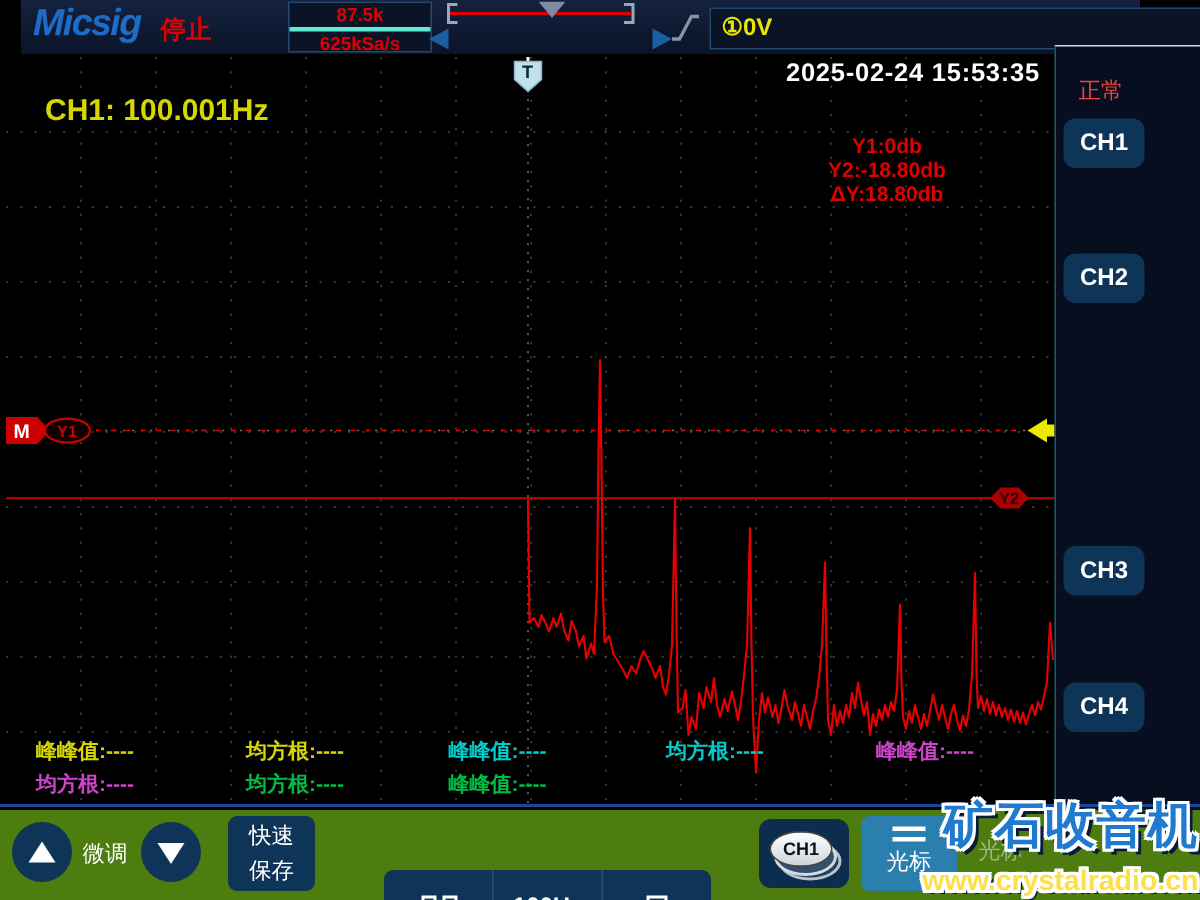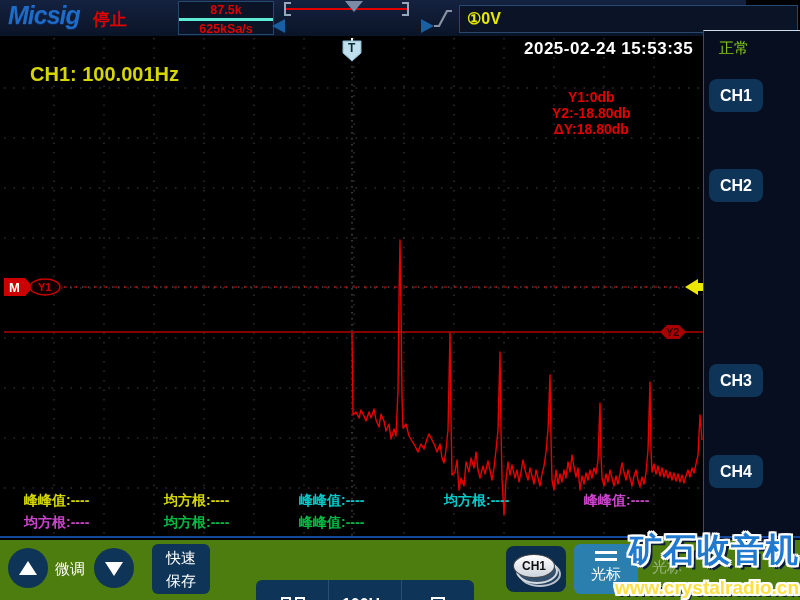--- a/index.html
+++ b/index.html
@@ -4,21 +4,21 @@
 <style>
   html,body{margin:0;padding:0;}
   body{
     width:800px;height:600px;position:relative;overflow:hidden;
     background:#000;font-family:"Liberation Sans",sans-serif;
     -webkit-font-smoothing:antialiased;
   }
   .abs{position:absolute;}
 
   
-  #topbar{left:0;top:0;width:746px;height:36px;background:linear-gradient(#15223f,#0a1428);}
+  #topbar{left:14px;top:0;width:746px;height:36px;background:linear-gradient(#15223f,#0a1428);}
   #logo{left:8px;top:1px;font-size:25px;font-weight:900;font-style:italic;color:#1e6bc8;letter-spacing:-1px;text-shadow:0 1px 0 #0a2a55;}
   #runstate{left:93px;top:8px;font-size:17px;font-weight:bold;color:#e00000;}
   #samplebox{left:178px;top:1px;width:94px;height:32px;border:1px solid #24486e;background:#0a1426;}
   #samplebox .row{height:16px;line-height:16px;text-align:center;color:#e00000;font-size:12.5px;font-weight:bold;}
   #samplebox .row:first-child{border-bottom:3px solid #5eead4;}
   #membar{left:283px;top:1px;width:127px;height:16px;}
   #arrow-left{left:272px;top:19px;width:0;height:0;border-top:7px solid transparent;border-bottom:7px solid transparent;border-right:13px solid #1a5fa0;}
   #timeofs{left:289px;top:16px;width:129px;height:16px;border:1px solid #24486e;background:#0a1426;color:#fff;
     font-family:"Liberation Mono",monospace;font-size:13px;text-align:center;line-height:16px;}
   #arrow-right{left:421px;top:19px;width:0;height:0;border-top:7px solid transparent;border-bottom:7px solid transparent;border-left:13px solid #1a5fa0;}
@@ -36,21 +36,21 @@
   .meas{position:absolute;}
   .c-yel{color:#d6d600;} .c-cyn{color:#00cccc;} .c-mag{color:#cc44cc;} .c-grn{color:#00bb44;}
   .m1{left:20px;} .m2{left:160px;} .m3{left:295px;} .m4{left:440px;} .m5{left:580px;}
   #measrow1{left:0;top:492px;width:703px;height:18px;}
   #measrow2{left:0;top:514px;width:703px;height:18px;}
   .gl{stroke:#474747;stroke-width:1;stroke-dasharray:1.5 8;}
   .axisdots{stroke:#6e6e6e;stroke-width:1;stroke-dasharray:1.5 4.5;}
 
   
   #sidebar{left:703px;top:30px;width:97px;height:510px;background:#060e20;border-top:1px solid #cfdde8;border-left:1px solid #1b5e62;}
-  #sbmode{left:15px;top:8px;color:#84cc16;font-size:15px;}
+  #sbmode{left:15px;top:20px;color:#ef4444;font-size:15px;}
   .sbtn{left:5px;width:54px;height:33px;background:#0e3557;border-radius:8px;color:#fff;
     font-size:16px;font-weight:bold;text-align:center;line-height:33px;}
   #btn-ch1{top:48px;} #btn-ch2{top:138px;} #btn-ch3{top:333px;} #btn-ch4{top:424px;}
   #btn-level{left:4px;top:226px;width:54px;height:54px;border-radius:50%;background:#0d3a60;color:#fff;
     font-size:15px;font-weight:bold;text-align:center;}
   #btn-level .lvl-txt{display:block;margin-top:1px;}
   .chev{display:block;margin:4px auto 0;}
 
   
   #sepline{left:0;top:536px;width:800px;height:2px;background:#15479c;}

